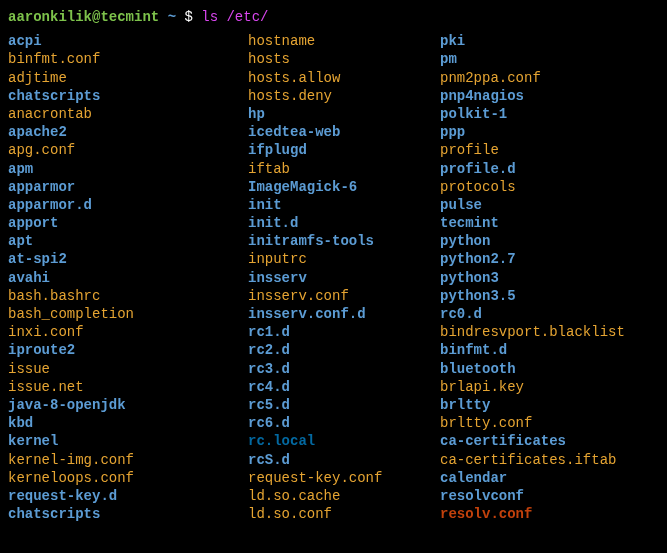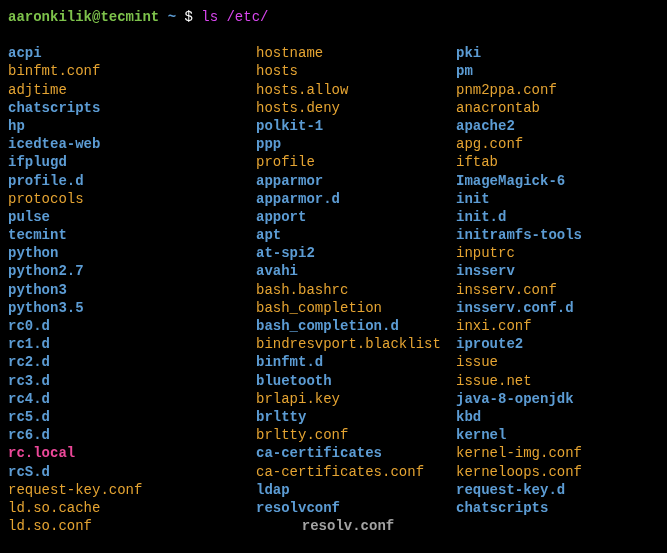--- a/index.html
+++ b/index.html
@@ -9,36 +9,36 @@
       font-family: 'Courier New', monospace;
       font-size: 14px;
       line-height: 1.3;
       color: #ffffff;
       width: 667px;
       box-sizing: border-box;
     }
     .prompt-line {
       display: flex;
       white-space: pre;
-      margin-bottom: 18px;
+      margin-bottom: 6px;
     }
     .user-host { color: #7dc24b; font-weight: bold; }
     .tilde { color: #5c9cd4; font-weight: bold; }
     .dollar { color: #ffffff; }
     .command { color: #d946ef; }
     .listing {
       display: grid;
       grid-template-columns: 232px 184px auto;
-      column-gap: 16px;
+      column-gap: 8px;
       font-family: Liberation Mono, monospace;
     }
     .dir { color: #5c9cd4; font-weight: bold; }
     .file { color: #e5a432; }
-    .exec { color: #ec4899; font-weight: bold; }
-    .special { color: #a3a3a3; font-weight: bold; text-align: center; }
+    .exec { color: #0369a1; font-weight: bold; }
+    .special { color: #c2410c; font-weight: bold; }
     .entry { white-space: nowrap; }
   </style>
 </head>
 <body>
 
 <div class="prompt-line">
   <span class="user-host">aaronkilik@tecmint</span><span> </span><span class="tilde">~</span><span> </span><span class="dollar">$</span><span> </span><span class="command">ls /etc/</span>
 </div>
 
 <div class="listing" id="listing">
@@ -46,29 +46,31 @@
     <span class="entry file">hostname</span>
     <span class="entry dir">pki</span>
     <span class="entry file">binfmt.conf</span>
     <span class="entry file">hosts</span>
     <span class="entry dir">pm</span>
     <span class="entry file">adjtime</span>
     <span class="entry file">hosts.allow</span>
     <span class="entry file">pnm2ppa.conf</span>
     <span class="entry dir">chatscripts</span>
     <span class="entry file">hosts.deny</span>
+    <span class="entry dir">pnp4nagios</span>
     <span class="entry file">anacrontab</span>
     <span class="entry dir">hp</span>
     <span class="entry dir">polkit-1</span>
     <span class="entry dir">apache2</span>
     <span class="entry dir">icedtea-web</span>
     <span class="entry dir">ppp</span>
     <span class="entry file">apg.conf</span>
     <span class="entry dir">ifplugd</span>
     <span class="entry file">profile</span>
+    <span class="entry dir">apm</span>
     <span class="entry file">iftab</span>
     <span class="entry dir">profile.d</span>
     <span class="entry dir">apparmor</span>
     <span class="entry dir">ImageMagick-6</span>
     <span class="entry file">protocols</span>
     <span class="entry dir">apparmor.d</span>
     <span class="entry dir">init</span>
     <span class="entry dir">pulse</span>
     <span class="entry dir">apport</span>
     <span class="entry dir">init.d</span>
@@ -81,21 +83,20 @@
     <span class="entry dir">python2.7</span>
     <span class="entry dir">avahi</span>
     <span class="entry dir">insserv</span>
     <span class="entry dir">python3</span>
     <span class="entry file">bash.bashrc</span>
     <span class="entry file">insserv.conf</span>
     <span class="entry dir">python3.5</span>
     <span class="entry file">bash_completion</span>
     <span class="entry dir">insserv.conf.d</span>
     <span class="entry dir">rc0.d</span>
-    <span class="entry dir">bash_completion.d</span>
     <span class="entry file">inxi.conf</span>
     <span class="entry dir">rc1.d</span>
     <span class="entry file">bindresvport.blacklist</span>
     <span class="entry dir">iproute2</span>
     <span class="entry dir">rc2.d</span>
     <span class="entry dir">binfmt.d</span>
     <span class="entry file">issue</span>
     <span class="entry dir">rc3.d</span>
     <span class="entry dir">bluetooth</span>
     <span class="entry file">issue.net</span>
@@ -105,23 +106,23 @@
     <span class="entry dir">rc5.d</span>
     <span class="entry dir">brltty</span>
     <span class="entry dir">kbd</span>
     <span class="entry dir">rc6.d</span>
     <span class="entry file">brltty.conf</span>
     <span class="entry dir">kernel</span>
     <span class="entry exec">rc.local</span>
     <span class="entry dir">ca-certificates</span>
     <span class="entry file">kernel-img.conf</span>
     <span class="entry dir">rcS.d</span>
-    <span class="entry file">ca-certificates.conf</span>
+    <span class="entry file">ca-certificates.iftab</span>
     <span class="entry file">kerneloops.conf</span>
     <span class="entry file">request-key.conf</span>
-    <span class="entry dir">ldap</span>
+    <span class="entry dir">calendar</span>
     <span class="entry dir">request-key.d</span>
     <span class="entry file">ld.so.cache</span>
     <span class="entry dir">resolvconf</span>
     <span class="entry dir">chatscripts</span>
     <span class="entry file">ld.so.conf</span>
     <span class="entry special">resolv.conf</span>
   </div>
 
 </body></html>

